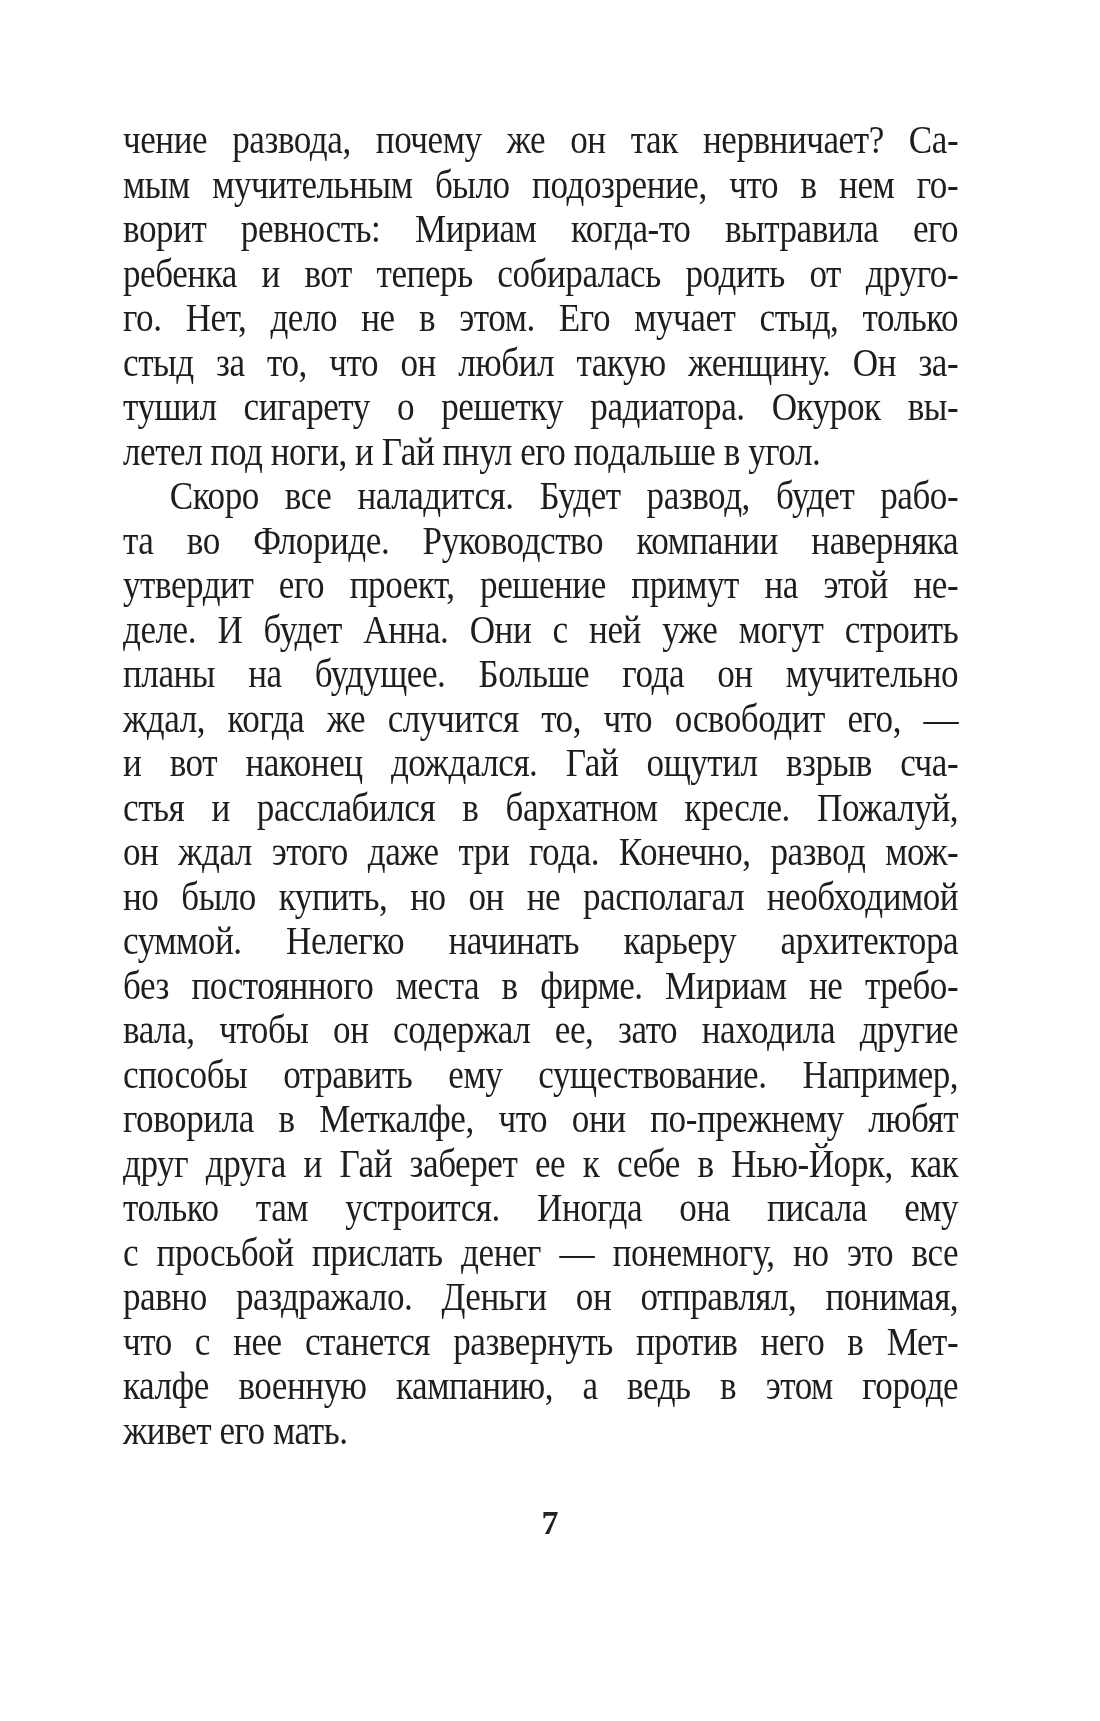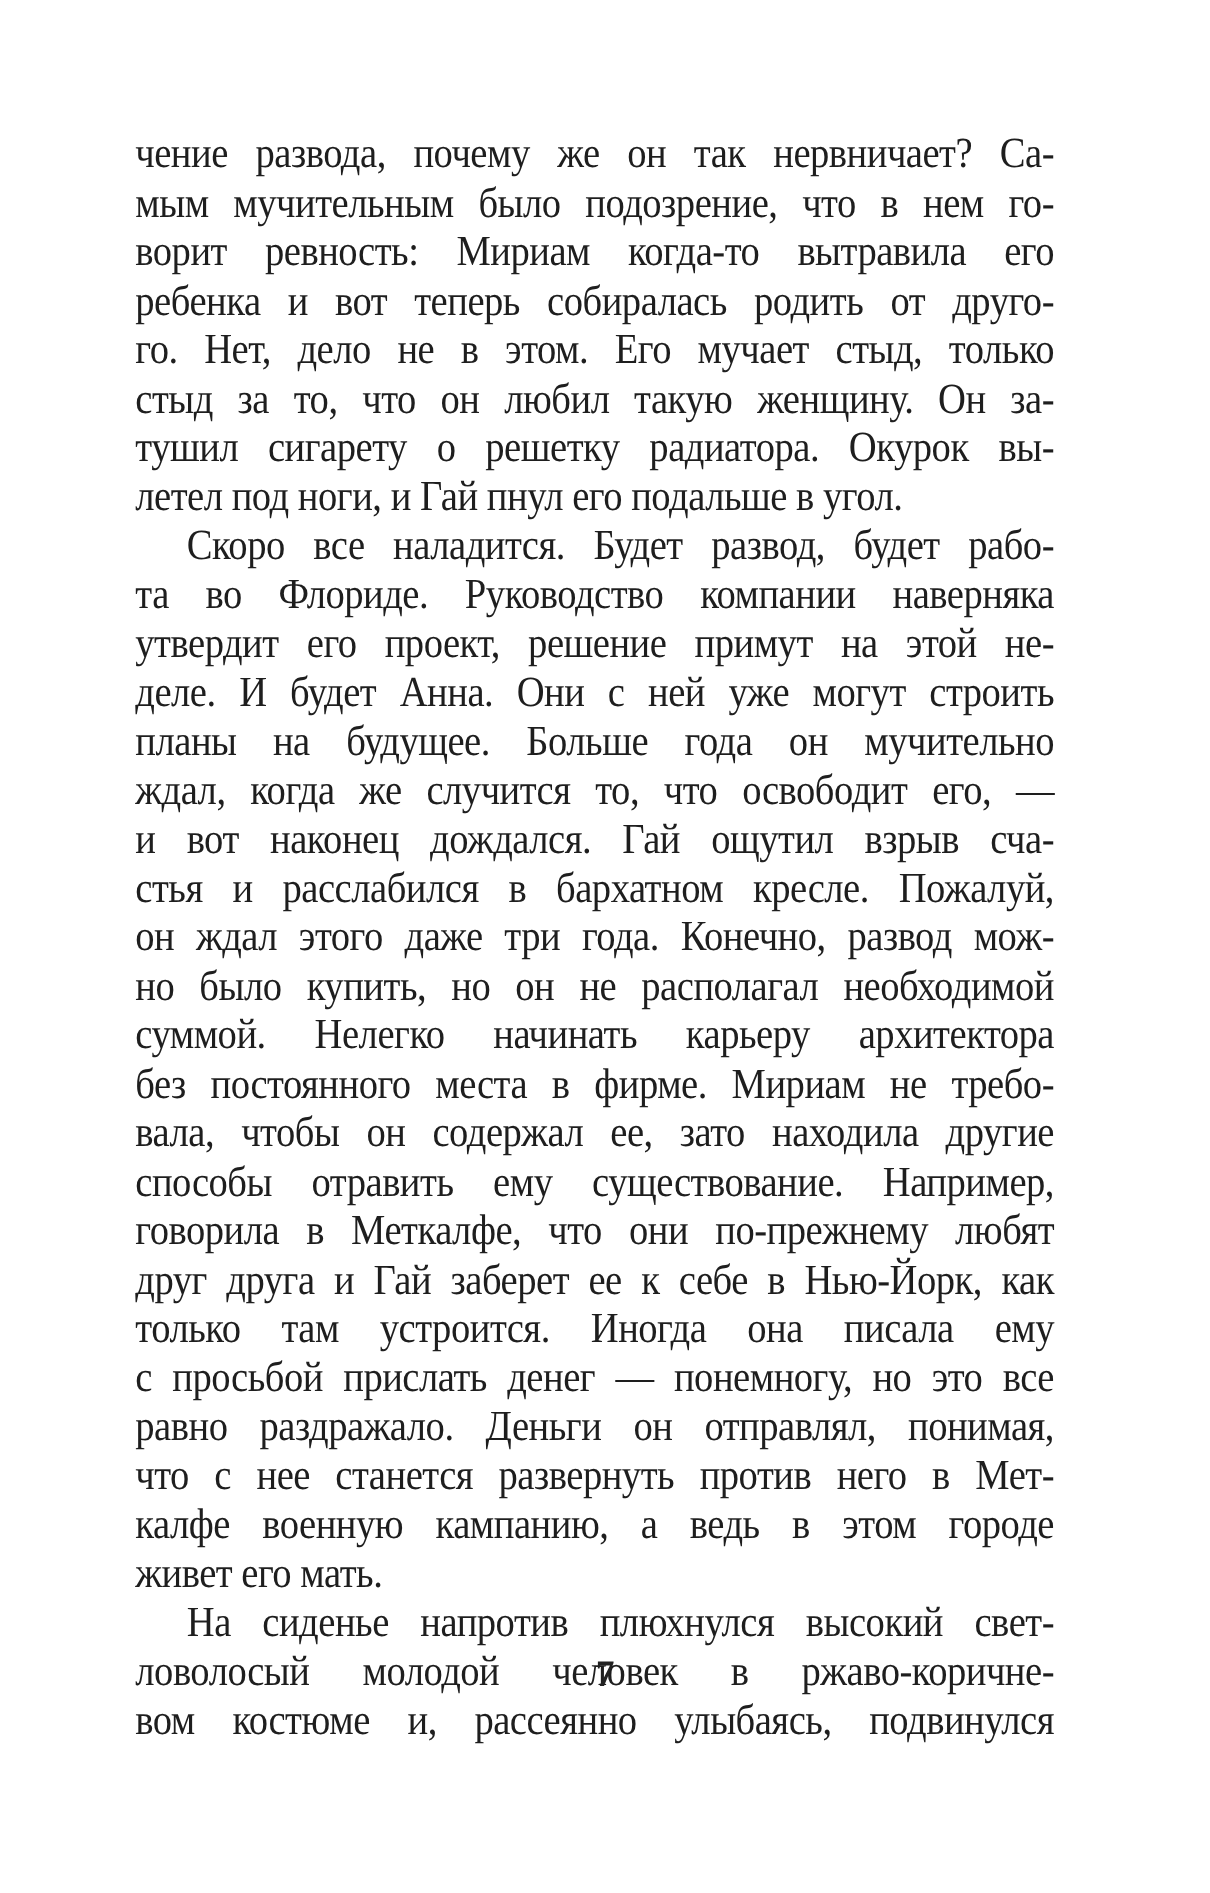--- a/index.html
+++ b/index.html
@@ -88,20 +88,15 @@
     <span class="line">говорила в Меткалфе, что они по-прежнему любят</span>
     <span class="line">друг друга и Гай заберет ее к себе в Нью-Йорк, как</span>
     <span class="line">только там устроится. Иногда она писала ему</span>
     <span class="line">с просьбой прислать денег — понемногу, но это все</span>
     <span class="line">равно раздражало. Деньги он отправлял, понимая,</span>
     <span class="line">что с нее станется развернуть против него в Мет-</span>
     <span class="line">калфе военную кампанию, а ведь в этом городе</span>
     <span class="line last">живет его мать.</span>
   </div>
 
-  <div>
-    <span class="line indent">На сиденье напротив плюхнулся высокий свет-</span>
-    <span class="line">ловолосый молодой человек в ржаво-коричне-</span>
-    <span class="line">вом костюме и, рассеянно улыбаясь, подвинулся</span>
-  </div>
 </div>
 
 <div class="page-number">7</div>
 
 </body></html>

